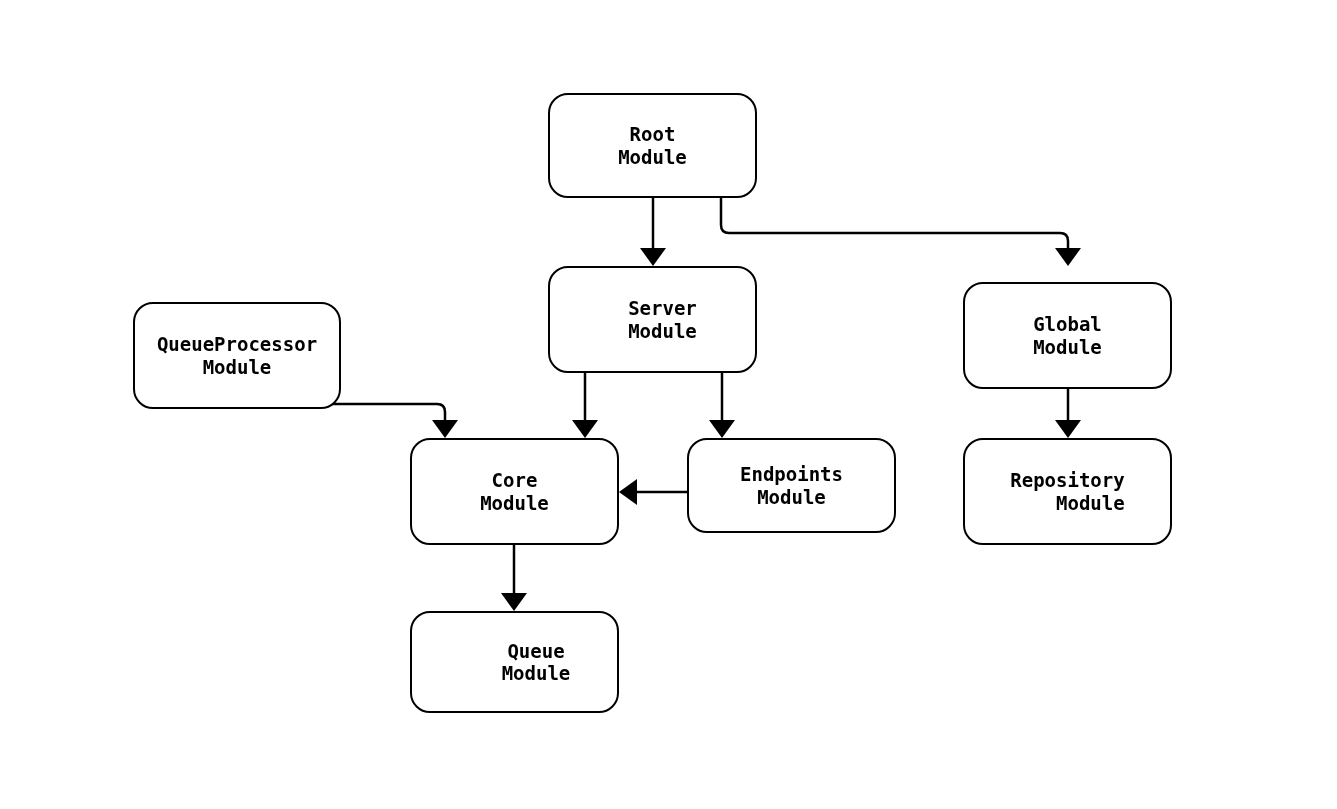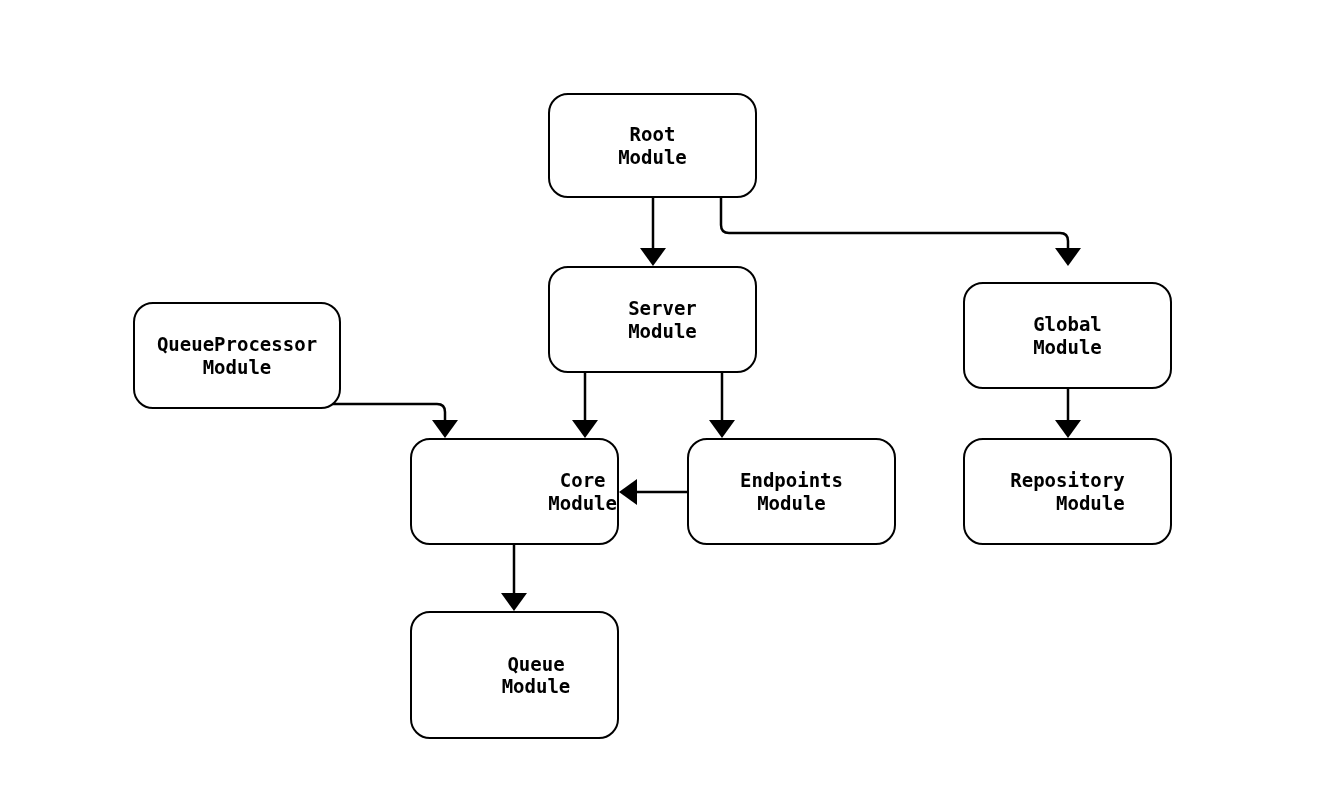--- a/index.html
+++ b/index.html
@@ -38,24 +38,24 @@
     font-size: 19px;
     line-height: 1.16;
     color: #000000;
     white-space: pre-line;
   }
   
   #node-root          { left: 548px; top:  93px; width: 209px; height: 105px; }
   #node-queueprocessor{ left: 133px; top: 266px; width: 208px; height: 107px; margin-top: 36px; }
   #node-server        { left: 548px; top: 266px; width: 209px; height: 107px; padding-left: 20px; }
   #node-global        { left: 963px; top: 282px; width: 209px; height: 107px; }
-  #node-core          { left: 410px; top: 438px; width: 209px; height: 107px; justify-content: flex-end; }
-  #node-endpoints     { left: 687px; top: 438px; width: 209px; height: 107px; }
+  #node-core          { left: 410px; top: 438px; width: 209px; height: 107px; }
+  #node-endpoints     { left: 687px; top: 438px; width: 209px; height: 95px; }
   #node-repository    { left: 963px; top: 438px; width: 209px; height: 107px; text-align: right; }
-  #node-queue         { left: 410px; top: 611px; width: 209px; height: 128px; padding-left: 43px; }
+  #node-queue         { left: 410px; top: 611px; width: 209px; height: 102px; padding-left: 43px; }
 
   .edge-line {
     fill: none;
     stroke: #000000;
     stroke-width: 2.5;
     stroke-linecap: butt;
   }
   .edge-head {
     fill: #000000;
     stroke: none;

